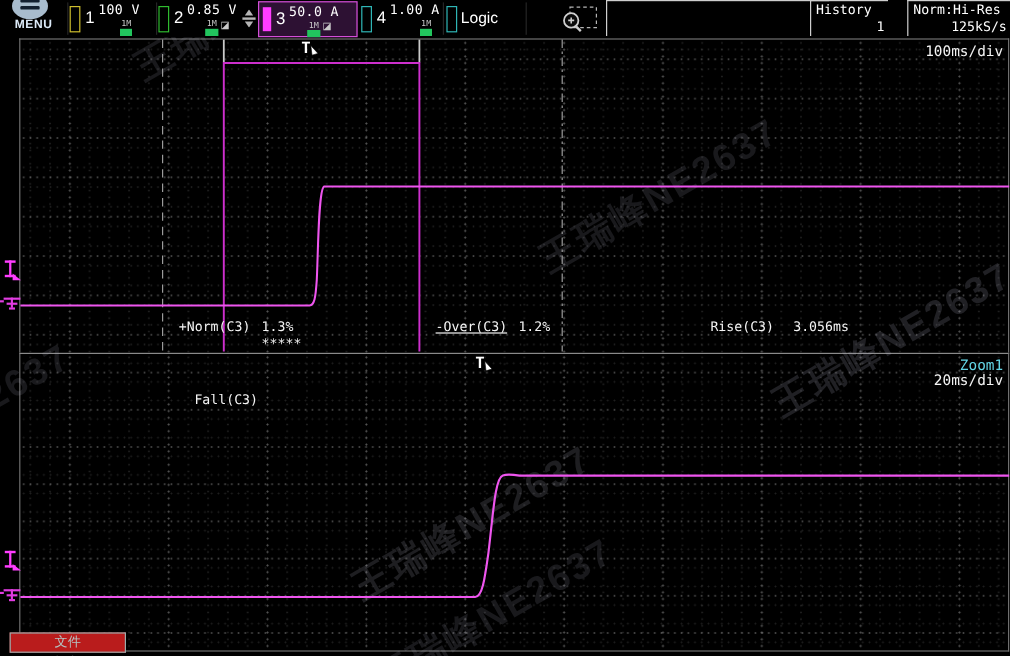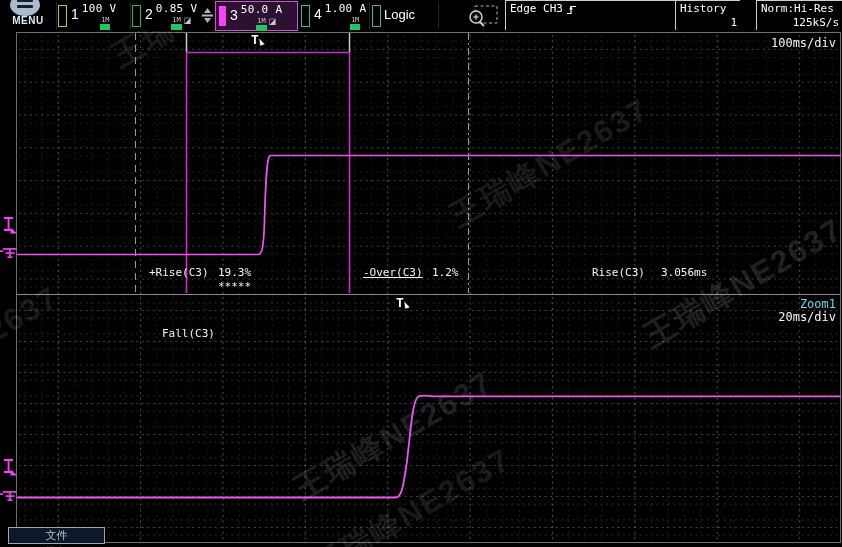--- a/index.html
+++ b/index.html
@@ -50,21 +50,21 @@
   .wm{position:absolute;z-index:2;color:rgba(175,180,198,.14);font-weight:bold;font-size:31px;
       letter-spacing:2px;white-space:nowrap;transform:rotate(-30deg);pointer-events:none;}
   svg.overlay{position:absolute;left:0;top:0;z-index:3;}
   .lbl{position:absolute;z-index:4;color:#f4f4f4;font-size:11px;white-space:pre;}
   .timebase{font-size:12px;text-align:left;}
   .zoom1{color:#63d6e6;}
   .tmark{position:absolute;z-index:5;}
   .lmark{position:absolute;z-index:5;}
 
   
-  .file-btn{position:absolute;left:8px;top:527px;width:95px;height:15px;z-index:6;background:#0f172a;
+  .file-btn{position:absolute;left:8px;top:527px;width:95px;height:15px;z-index:6;background:#b91c1c;
      border:1px solid #9aabab;color:#b4c4c4;font-size:11px;text-align:center;line-height:15px;}
   .clipped-btn{position:absolute;left:8px;top:544px;width:95px;height:3px;z-index:6;overflow:hidden;
      color:#5d6d6d;font-size:11px;text-align:center;}
 </style>
 </head>
 <body>
 
 <div class="wm" style="left:100px;top:-18px;">王瑞峰NE2637</div>
 <div class="wm" style="left:438px;top:142px;">王瑞峰NE2637</div>
 <div class="wm" style="left:632px;top:262px;color:rgba(175,180,198,.18);">王瑞峰NE2637</div>
@@ -153,27 +153,20 @@
     <svg width="34" height="23">
       <rect x="9" y="2" width="22" height="17" fill="none" stroke="#b5b5b5" stroke-dasharray="3 2.5"></rect>
       <circle cx="10" cy="13" r="6" fill="#0a0a0a" stroke="#cfcfcf" stroke-width="1.5"></circle>
       <line x1="7.5" y1="13" x2="12.5" y2="13" stroke="#cfcfcf" stroke-width="1.3"></line>
       <line x1="10" y1="10.5" x2="10" y2="15.5" stroke="#cfcfcf" stroke-width="1.3"></line>
       <line x1="14" y1="18" x2="18" y2="22" stroke="#cfcfcf" stroke-width="2"></line>
     </svg>
   </span>
 
   <div class="tb-sec mono" style="left:505px;width:186px;">
-    <div class="tb-line">
-        <span>Edge CH3</span>
-      <svg width="11" height="11">
-          <polyline points="1,9.5 5,9.5 5,2.5 10,2.5" fill="none" stroke="#fff" stroke-width="1.2"></polyline>
-          <polygon points="3.2,5.5 6.8,5.5 5,2" fill="#fff"></polygon>
-        </svg>
-    </div>
   </div>
 
   <div class="tb-sec mono" style="left:675px;width:65px;">
     <div class="tb-line">
         <span>History</span>
       </div>
     <div class="tb-line tb-right">
         <span>1</span>
       </div>
   </div>
@@ -247,22 +240,22 @@
       <rect x="5.5" y="7.2" width="9" height="1.8"></rect>
       <rect x="7.5" y="11.2" width="5" height="1.8"></rect>
       <rect x="0" y="5.2" width="3.2" height="1.8"></rect>
     </svg>
 </span>
 
 <div class="lbl mono timebase" style="right:6px;top:36px;">100ms/div</div>
 <div class="lbl mono timebase zoom1" style="right:6px;top:297px;">Zoom1</div>
 <div class="lbl mono timebase" style="right:6px;top:310px;">20ms/div</div>
 
-<div class="lbl mono" style="left:149px;top:266px;">+Rise(C3)</div>
-<div class="lbl mono" style="left:218px;top:266px;">19.3%</div>
+<div class="lbl mono" style="left:149px;top:266px;">+Norm(C3)</div>
+<div class="lbl mono" style="left:218px;top:266px;">1.3%</div>
 <div class="lbl mono" style="left:162px;top:279px;margin-top:48px;">Fall(C3)</div>
 <div class="lbl mono" style="left:218px;top:280px;">*****</div>
 <div class="lbl mono" style="left:363px;top:266px;text-decoration:underline;">-Over(C3)</div>
 <div class="lbl mono" style="left:432px;top:266px;">1.2%</div>
 <div class="lbl mono" style="left:592px;top:266px;">Rise(C3)</div>
 <div class="lbl mono" style="left:661px;top:266px;">3.056ms</div>
 
 <div class="file-btn">文件</div>
 <div class="clipped-btn">保存</div>
 

